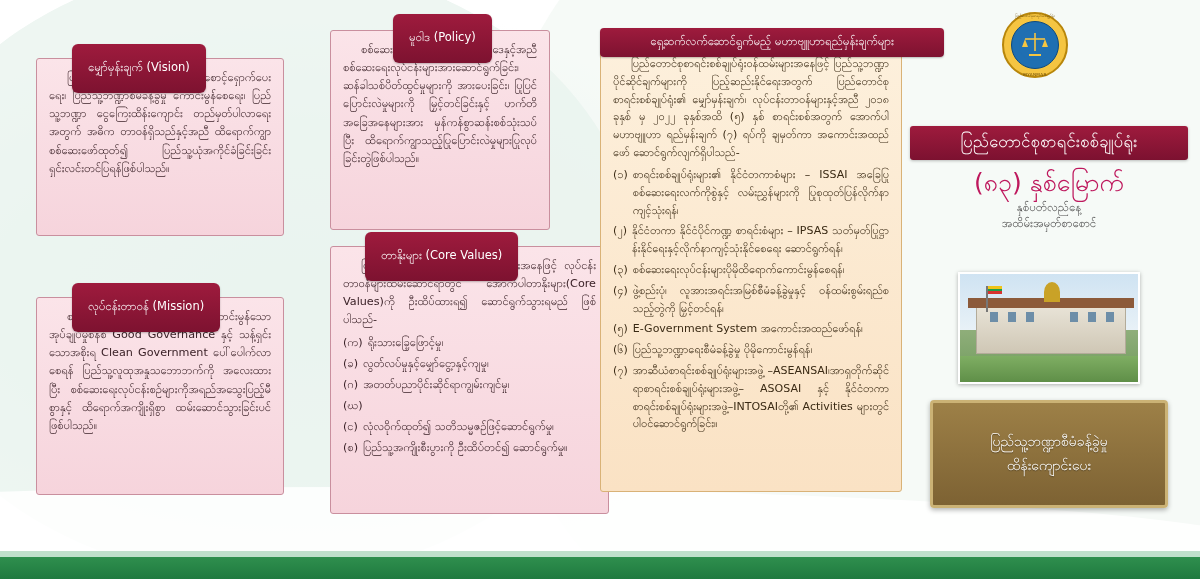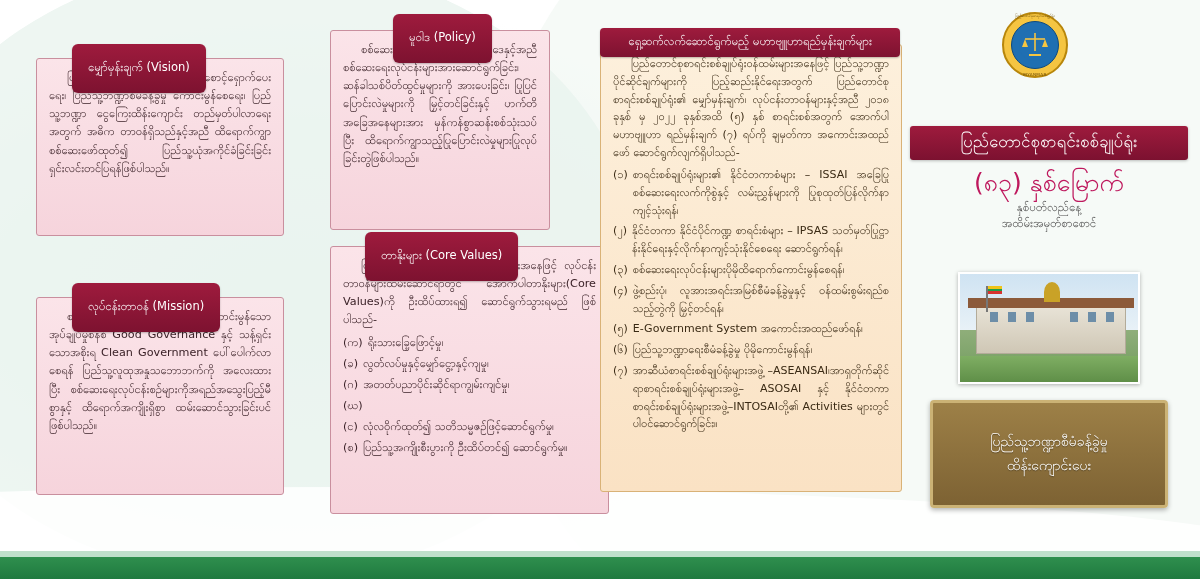--- a/index.html
+++ b/index.html
@@ -85,21 +85,21 @@
 
   #pill-mission  { left:72px;  top:283px; }
   #panel-mission { left:36px;  top:297px; width:248px; height:198px; }
 
   #pill-policy   { left:393px; top:14px; }
   #panel-policy  { left:330px; top:30px; width:220px; height:200px; }
 
   #pill-core     { left:365px; top:232px; }
   #panel-core    { left:330px; top:246px; width:279px; height:268px; }
 
-  #pill-strategy { left:600px; top:28px; width:300px; text-align:center; }
+  #pill-strategy { left:600px; top:28px; width:344px; text-align:center; }
   #panel-strategy{ left:600px; top:44px; width:302px; height:448px;
                    background:linear-gradient(180deg,#fdf0dc 0%, #fae2c4 100%);
                    border:1px solid #d9b277; color:#3a2a14; font-size:11px; }
 
   .panel ol { margin:0; padding:0; list-style:none; }
   .panel li {
     display:flex; gap:5px; margin:0 0 3px 0;
   }
   .panel li .num { flex:0 0 auto; }
   .panel li .txt { flex:1 1 auto; }

